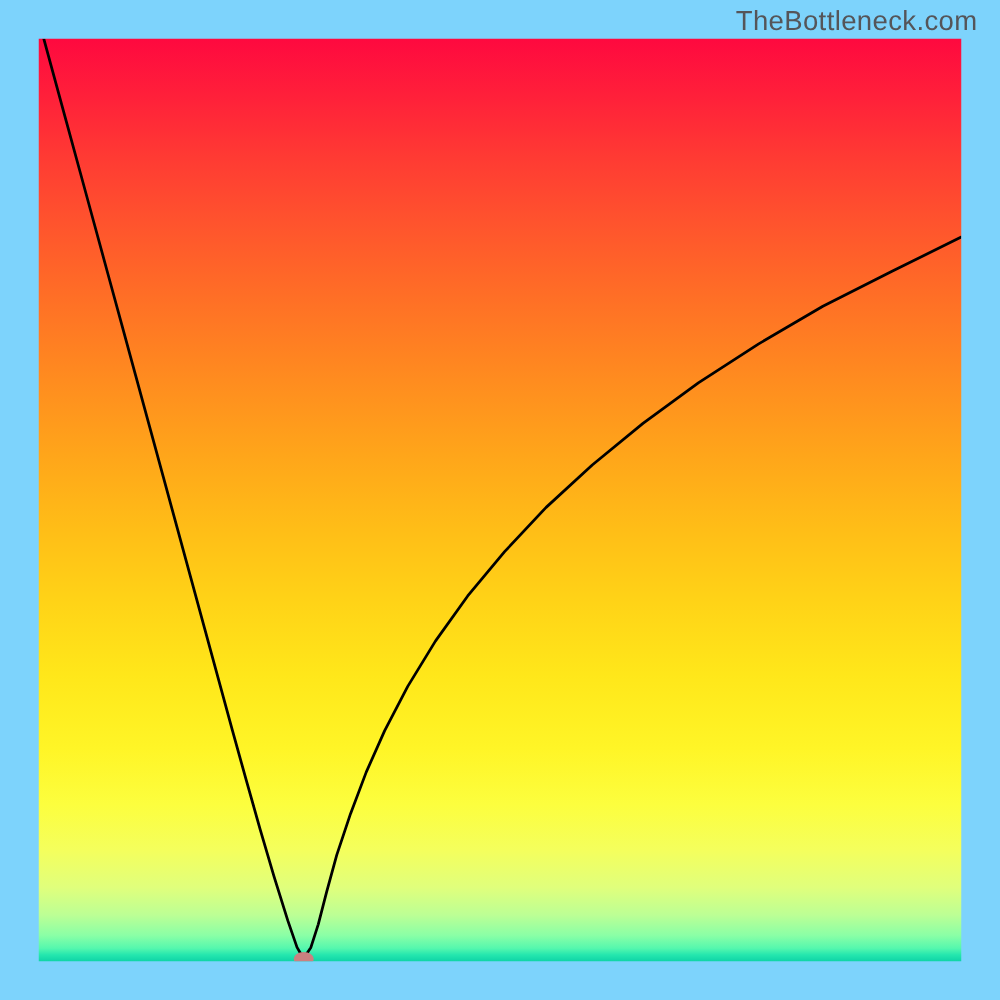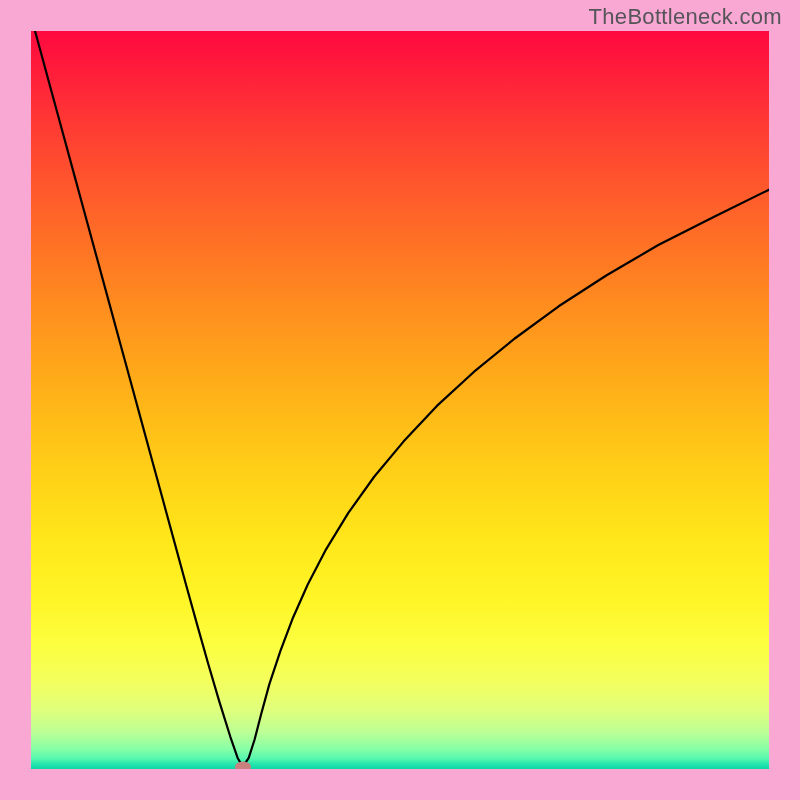--- a/index.html
+++ b/index.html
@@ -8,21 +8,21 @@
     width: 800px;
     height: 800px;
     background: #000;
     overflow: hidden;
     font-family: Arial, Helvetica, sans-serif;
   }
   .frame {
     position: relative;
     width: 800px;
     height: 800px;
-    background: #f9a8d4;
+    background: #7dd3fc;
   }
   .watermark {
     position: absolute;
     top: 4px;
     right: 18px;
     color: #555559;
     font-size: 22px;
     font-weight: 500;
     letter-spacing: 0.3px;
     z-index: 20;

